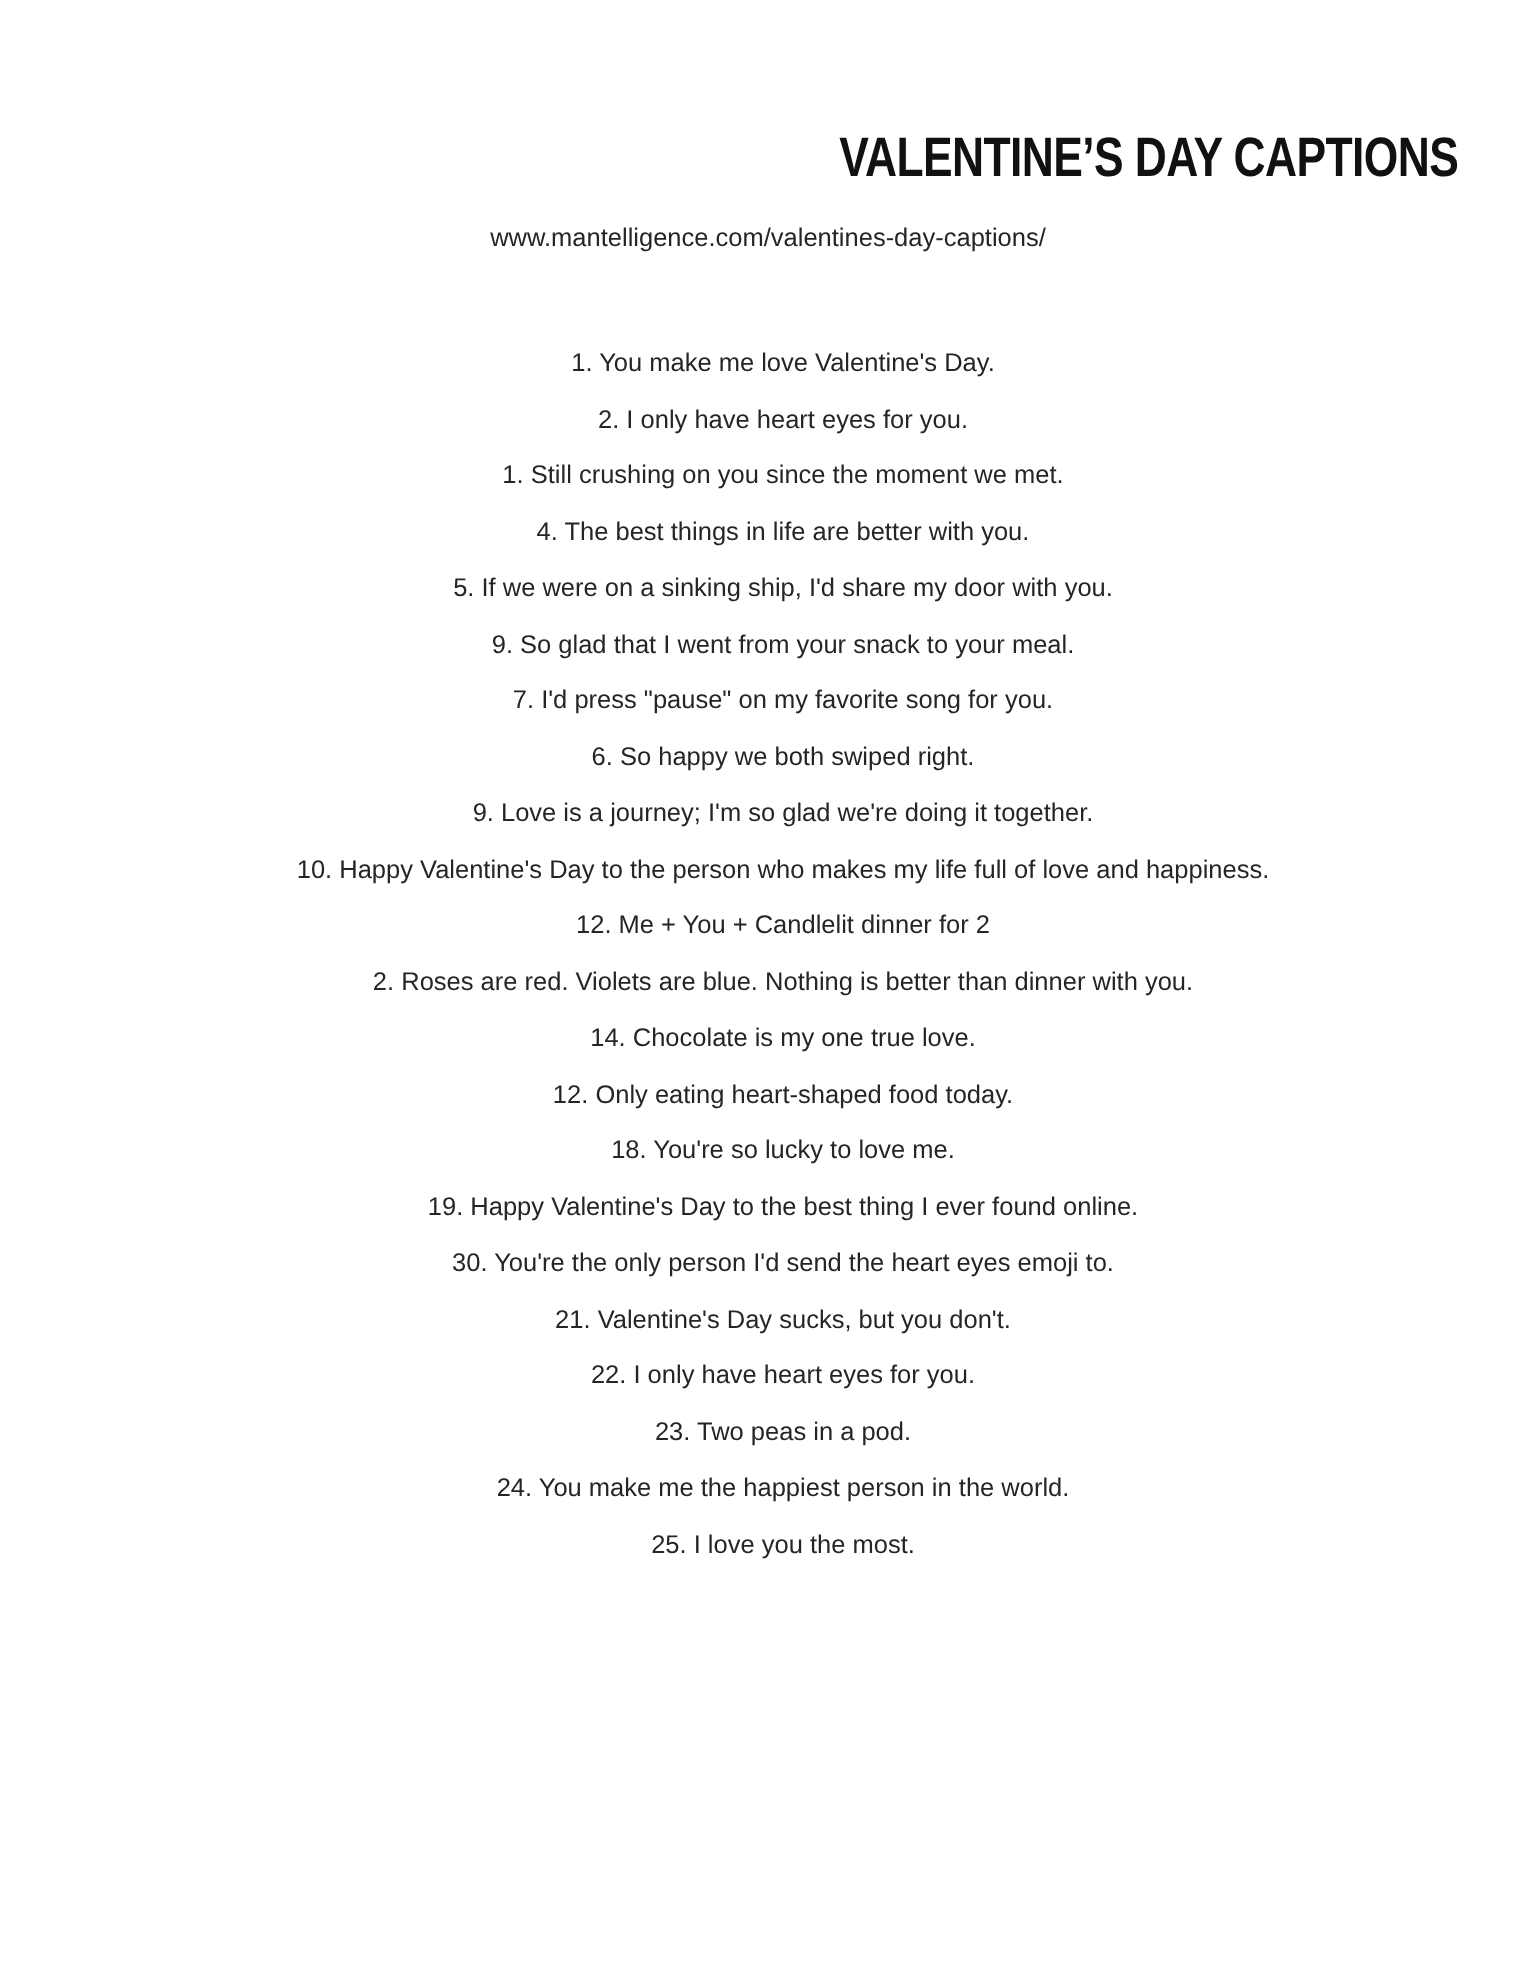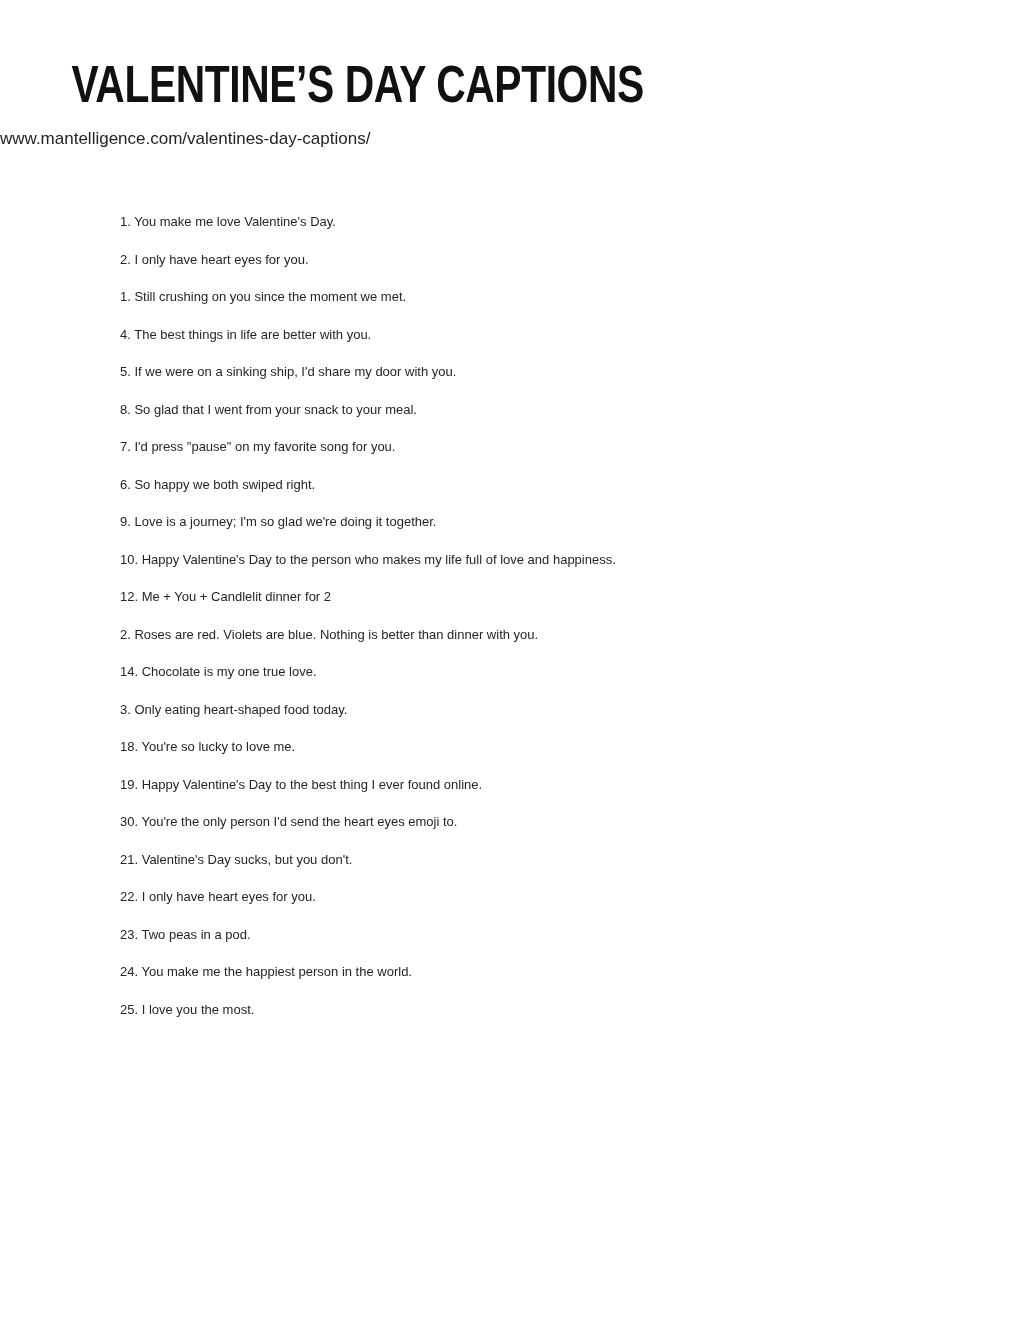--- a/index.html
+++ b/index.html
@@ -19,79 +19,81 @@
     font-family: "Liberation Sans", sans-serif;
     overflow: hidden;
   }
   .page {
     width: 1024px;
     height: 1325px;
     position: relative;
   }
   .doc-title {
     margin: 0;
-    padding-top: 56px;
-    text-align: left;
+    padding-top: 76px;
+    text-align: right;
     color: var(--title-color);
     font-weight: 700;
-    font-size: 51px;
+    font-size: 37px;
     line-height: 58px;
     white-space: nowrap;
   }
   .doc-title .squeeze {
     display: inline-block;
     transform: scaleX(0.80);
     transform-origin: center top;
     letter-spacing: -0.5px;
   }
   .source-url {
     margin-top: 14px;
+    text-align: center;
     color: var(--text-color);
     font-size: 17px;
     line-height: 21px;
   }
   .captions-list {
     margin-top: 62px;
     padding-left: 120px;
     padding-right: 100px;
   }
   .caption-item {
     color: var(--text-color);
-    font-size: 13px;
+    font-size: 17px;
     line-height: 21px;
     margin-bottom: 16.5px;
     white-space: nowrap;
+    text-align: center;
   }
 </style>
 </head>
 <body>
 
 <div class="page">
 
   <h1 class="doc-title">
     <span class="squeeze">VALENTINE’S DAY CAPTIONS</span>
   </h1>
 
   <div class="source-url">www.mantelligence.com/valentines-day-captions/</div>
 
   <div class="captions-list">
     <div class="caption-item">1. You make me love Valentine's Day.</div>
     <div class="caption-item">2. I only have heart eyes for you.</div>
     <div class="caption-item">1. Still crushing on you since the moment we met.</div>
     <div class="caption-item">4. The best things in life are better with you.</div>
     <div class="caption-item">5. If we were on a sinking ship, I'd share my door with you.</div>
-    <div class="caption-item">8. So glad that I went from your snack to your meal.</div>
+    <div class="caption-item">9. So glad that I went from your snack to your meal.</div>
     <div class="caption-item">7. I'd press "pause" on my favorite song for you.</div>
     <div class="caption-item">6. So happy we both swiped right.</div>
     <div class="caption-item">9. Love is a journey; I'm so glad we're doing it together.</div>
     <div class="caption-item">10. Happy Valentine's Day to the person who makes my life full of love and happiness.</div>
     <div class="caption-item">12. Me + You + Candlelit dinner for 2</div>
     <div class="caption-item">2. Roses are red. Violets are blue. Nothing is better than dinner with you.</div>
     <div class="caption-item">14. Chocolate is my one true love.</div>
-    <div class="caption-item">3. Only eating heart-shaped food today.</div>
+    <div class="caption-item">12. Only eating heart-shaped food today.</div>
     <div class="caption-item">18. You're so lucky to love me.</div>
     <div class="caption-item">19. Happy Valentine's Day to the best thing I ever found online.</div>
     <div class="caption-item">30. You're the only person I'd send the heart eyes emoji to.</div>
     <div class="caption-item">21. Valentine's Day sucks, but you don't.</div>
     <div class="caption-item">22. I only have heart eyes for you.</div>
     <div class="caption-item">23. Two peas in a pod.</div>
     <div class="caption-item">24. You make me the happiest person in the world.</div>
     <div class="caption-item">25. I love you the most.</div>
   </div>
 

